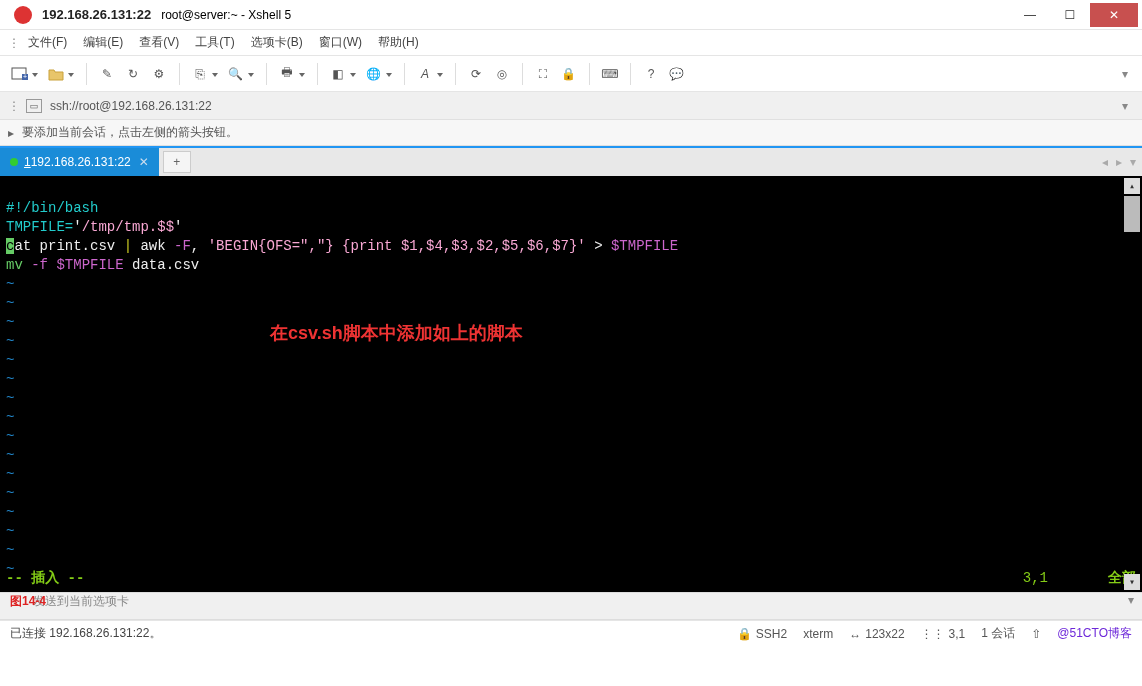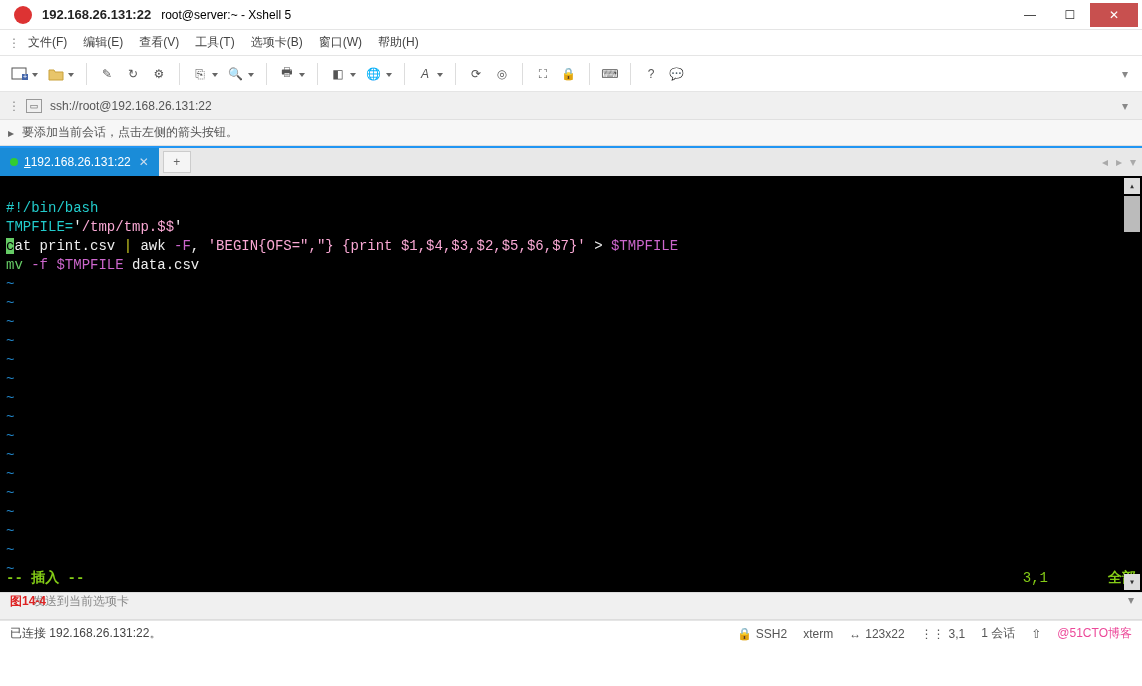--- a/index.html
+++ b/index.html
@@ -58,21 +58,21 @@
 
 .sendbar { height: 28px; background: #f0f0f0; display: flex; padding: 0 8px; border-top: 1px solid #ddd; border-bottom: 1px solid #ddd; color: #888; position: relative; }
 .sendbar .fig { color: #d22; font-weight: bold; position: absolute; left: 10px; }
 .sendbar .send-text { margin-left: 25px; }
 .sendbar .chev { margin-left: auto; cursor: pointer; }
 
 .statusbar { height: 26px; background: #fff; display: flex; align-items: center; padding: 0 10px; color: #444; font-size: 12px; border-top: 1px solid #e5e5e5; }
 .statusbar .sb-left { }
 .statusbar .sb-right { margin-left: auto; display: flex; align-items: center; gap: 16px; color: #555; }
 .statusbar .sb-item { display: flex; align-items: center; gap: 4px; }
-.statusbar .wm { color: #ec4899; }
+.statusbar .wm { color: #6d28d9; }
 .statusbar .lock { color: #888; }
 </style>
 </head>
 <body>
 
 <div class="titlebar">
   <div class="app-icon"></div>
   <div class="title-main">192.168.26.131:22</div>
   <div class="title-sub">root@server:~ - Xshell 5</div>
   <div class="win-controls">
@@ -177,20 +177,21 @@
 <span class="tilde">~</span>
 <span class="tilde">~</span>
 <span class="tilde">~</span>
 <span class="tilde">~</span>
 <span class="tilde">~</span>
 <span class="tilde">~</span>
 <span class="tilde">~</span>
 <span class="tilde">~</span>
 <span class="tilde">~</span>
 <span class="tilde">~</span>
+<div class="annot">在csv.sh脚本中添加如上的脚本</div>
 <div class="term-status">
   <span>-- 插入 --</span>
   <span class="pos">3,1</span>
   <span class="all">全部</span>
 </div>
 <div class="term-scroll-up">▴</div>
 <div class="term-scroll-tk"></div>
 <div class="term-scroll-dn">▾</div>
 </div>
 

